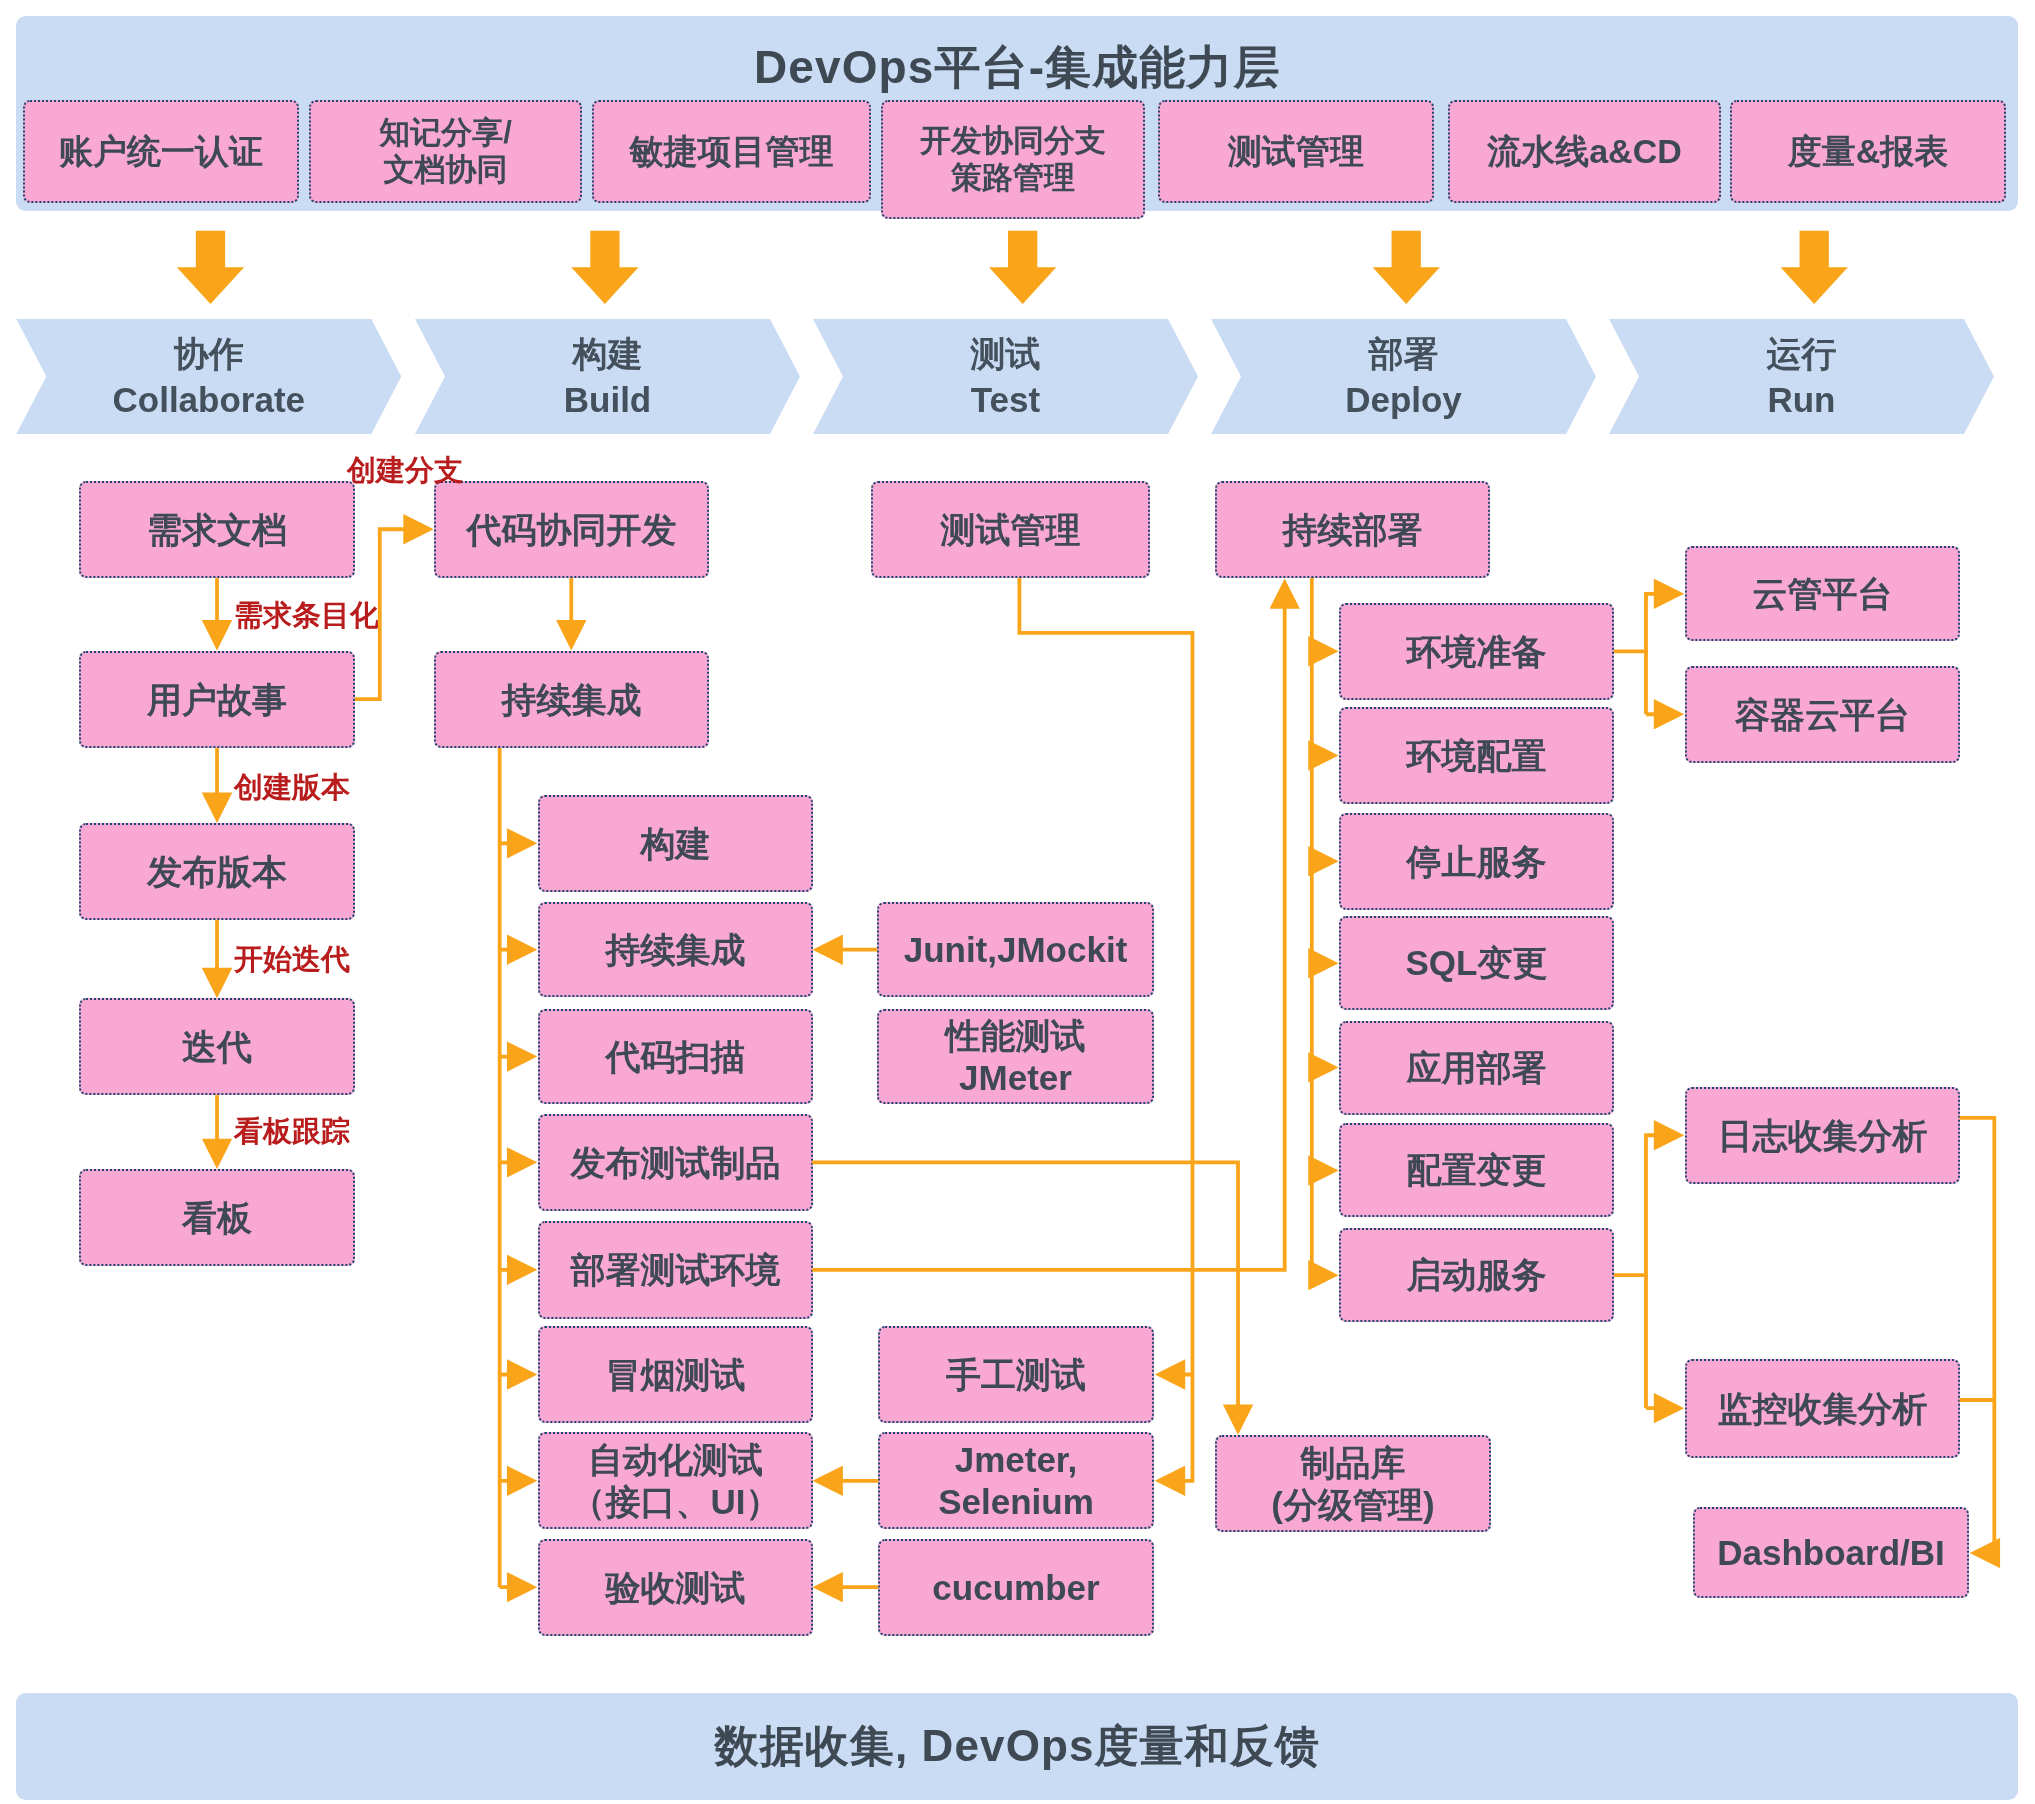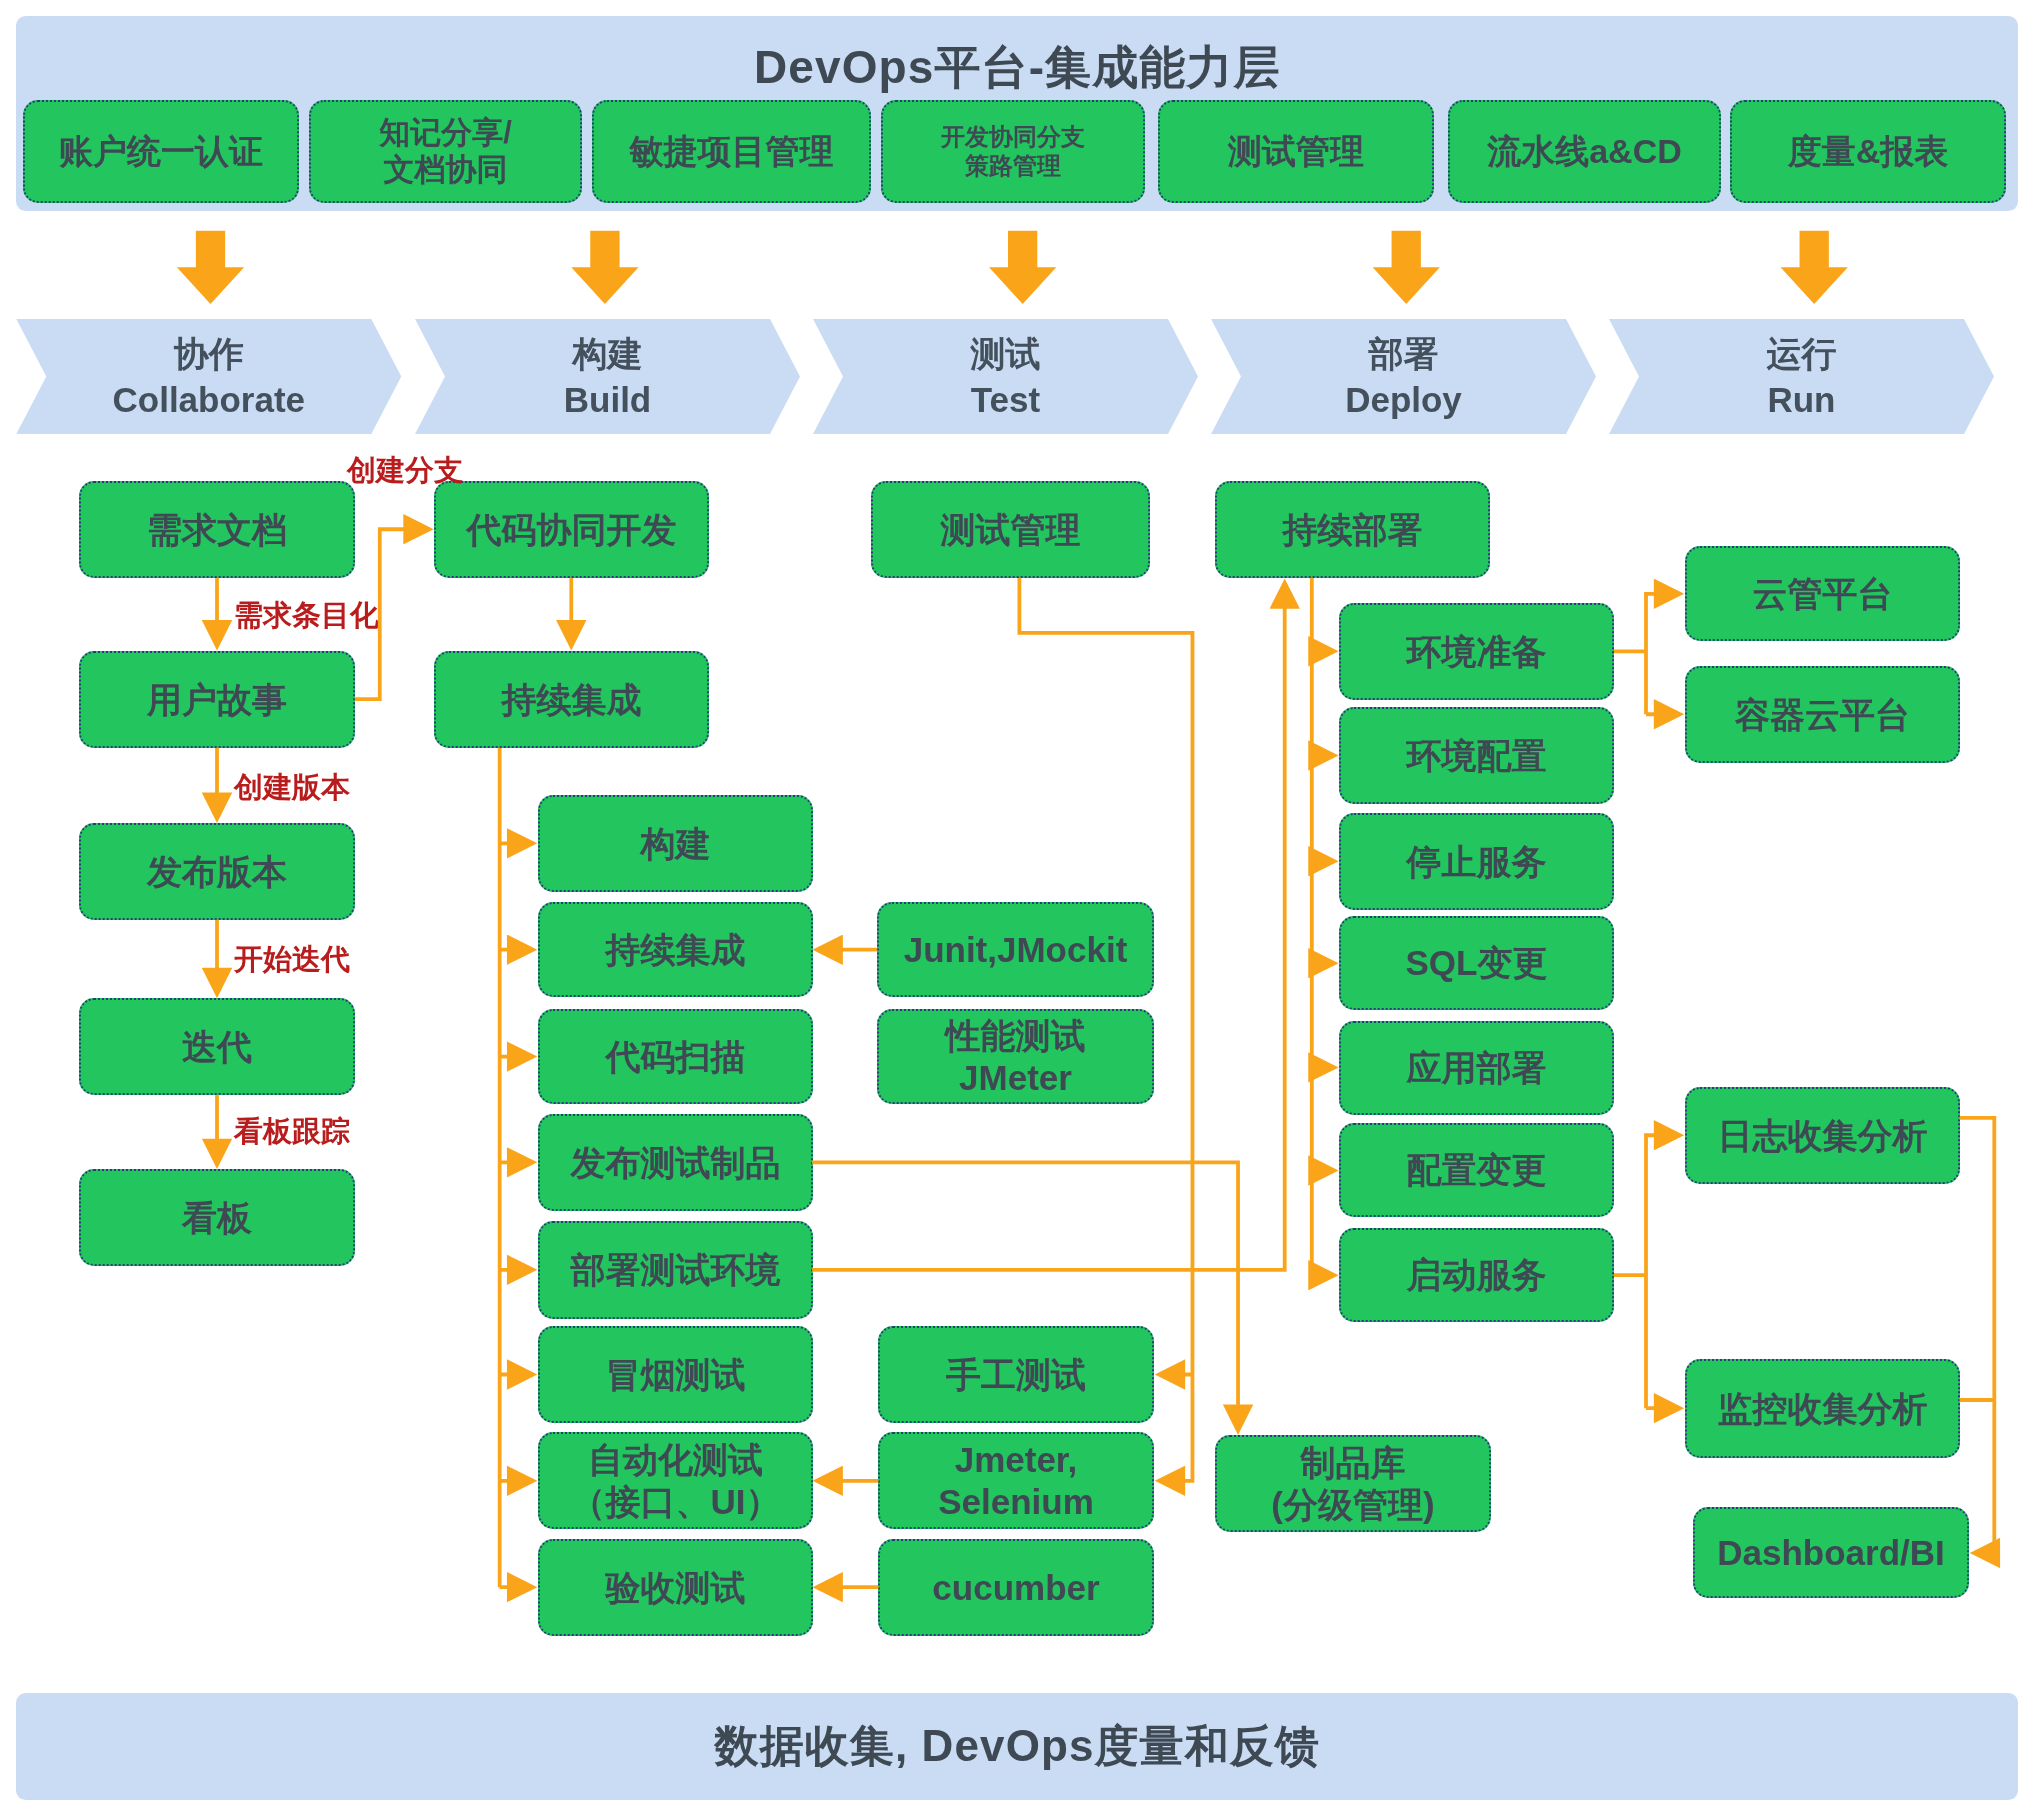--- a/index.html
+++ b/index.html
@@ -19,33 +19,33 @@
   }
   #top-banner{top:16.3px;height:195px;}
   #bottom-banner{top:1678px;height:107px;display:flex;align-items:center;justify-content:center;margin-top:15px;}
   #diagram-title{
     position:absolute;top:20.6px;left:0;width:100%;
     text-align:center;font-size:46px;font-weight:bold;letter-spacing:1.1px;
   }
   #footer-text{font-size:44px;font-weight:bold;letter-spacing:1.1px;}
   
   .dotted{
-    position:absolute;background:#22c55e;
-    border:2.7px dotted #1C4670;border-radius:15px;
+    position:absolute;background:#f9a8d4;
+    border:2.7px dotted #1C4670;border-radius:7px;
     display:flex;align-items:center;justify-content:center;
     text-align:center;white-space:pre-line;
     font-size:35px;font-weight:600;line-height:1.18;color:#3E4953;
     box-sizing:border-box;
   }
   .hbox{font-size:34px;}
   
   #h-0{left:23px;top:100px;width:276px;height:103px;}
   #h-1{left:309px;top:100px;width:273px;height:103px;font-size:31px;}
   #h-2{left:592px;top:100px;width:279px;height:103px;}
-  #h-3{left:881px;top:100px;width:264px;height:103px;font-size:24px;}
+  #h-3{left:881px;top:100px;width:264px;height:119px;font-size:31px;}
   #h-4{left:1158px;top:100px;width:276px;height:103px;}
   #h-5{left:1448px;top:100px;width:273px;height:103px;}
   #h-6{left:1730px;top:100px;width:276px;height:103px;}
   
   .stage{
     position:absolute;top:319px;height:115px;width:385px;
     background:#C9DCF4;
     clip-path:polygon(0% 0%, calc(100% - 30px) 0%, 100% 50%, calc(100% - 30px) 100%, 0% 100%, 30px 50%);
     display:flex;flex-direction:column;align-items:center;justify-content:center;
     font-size:35px;font-weight:600;line-height:1.3;color:#44505C;text-align:center;

